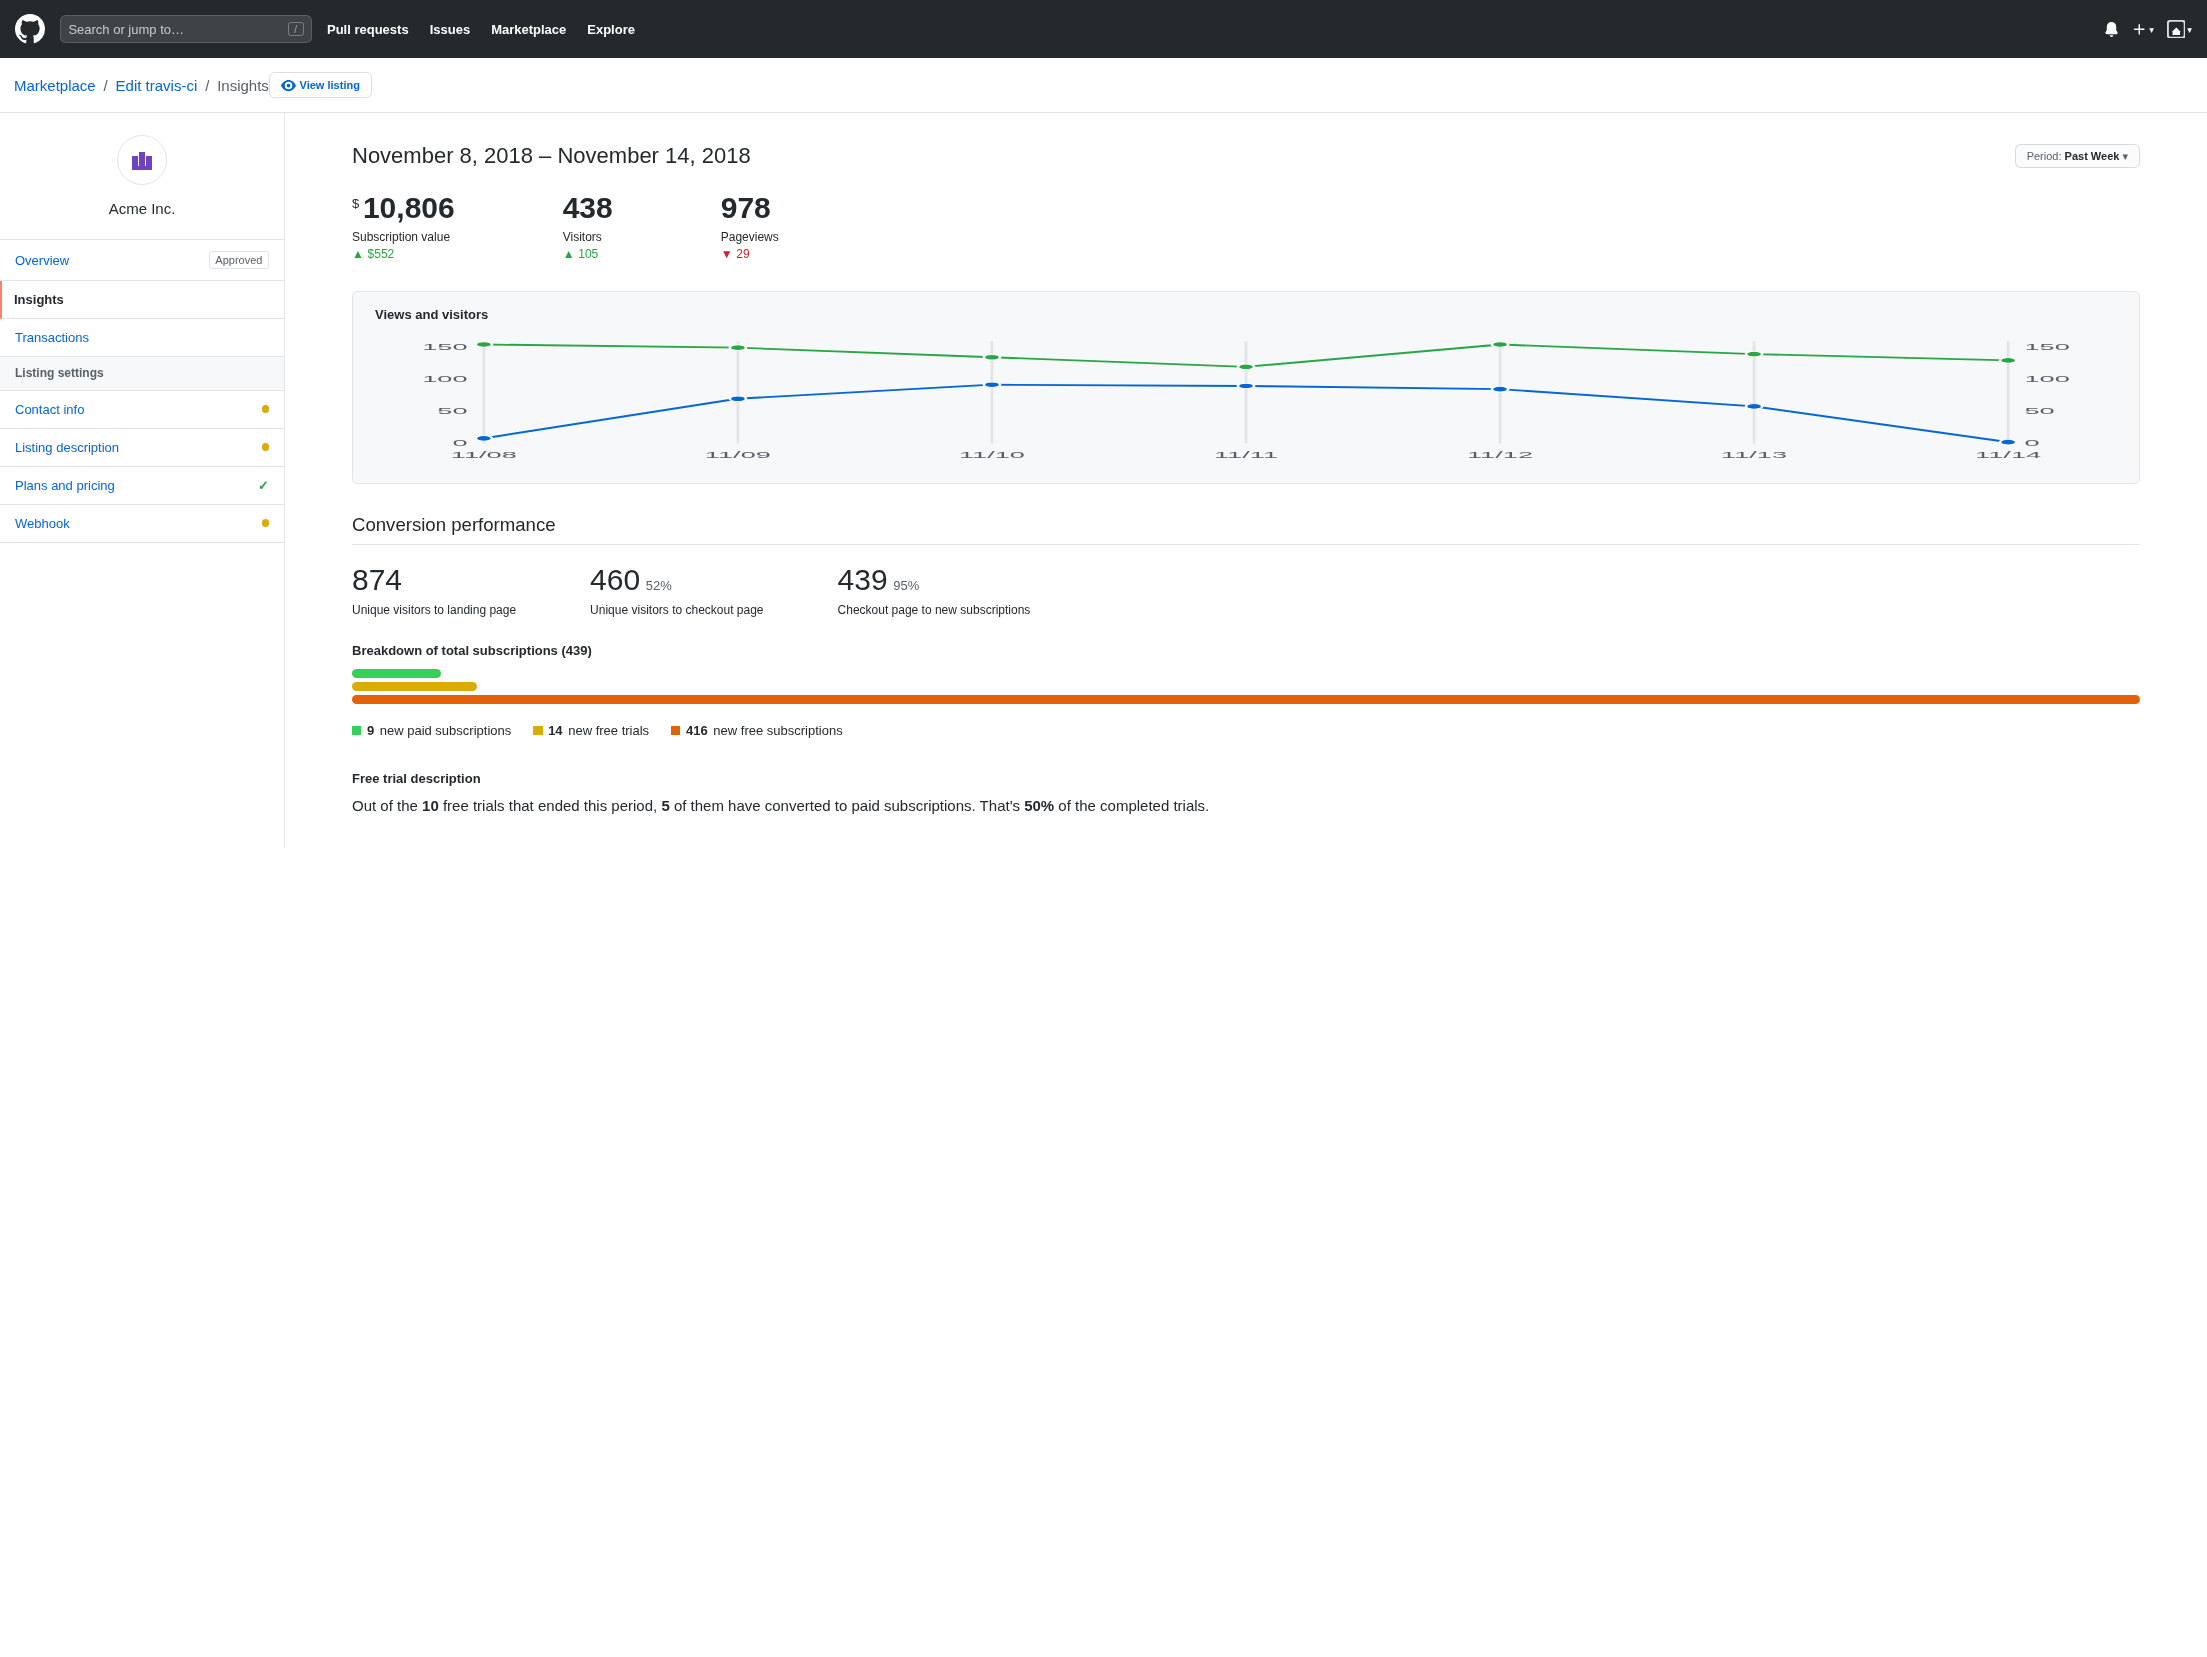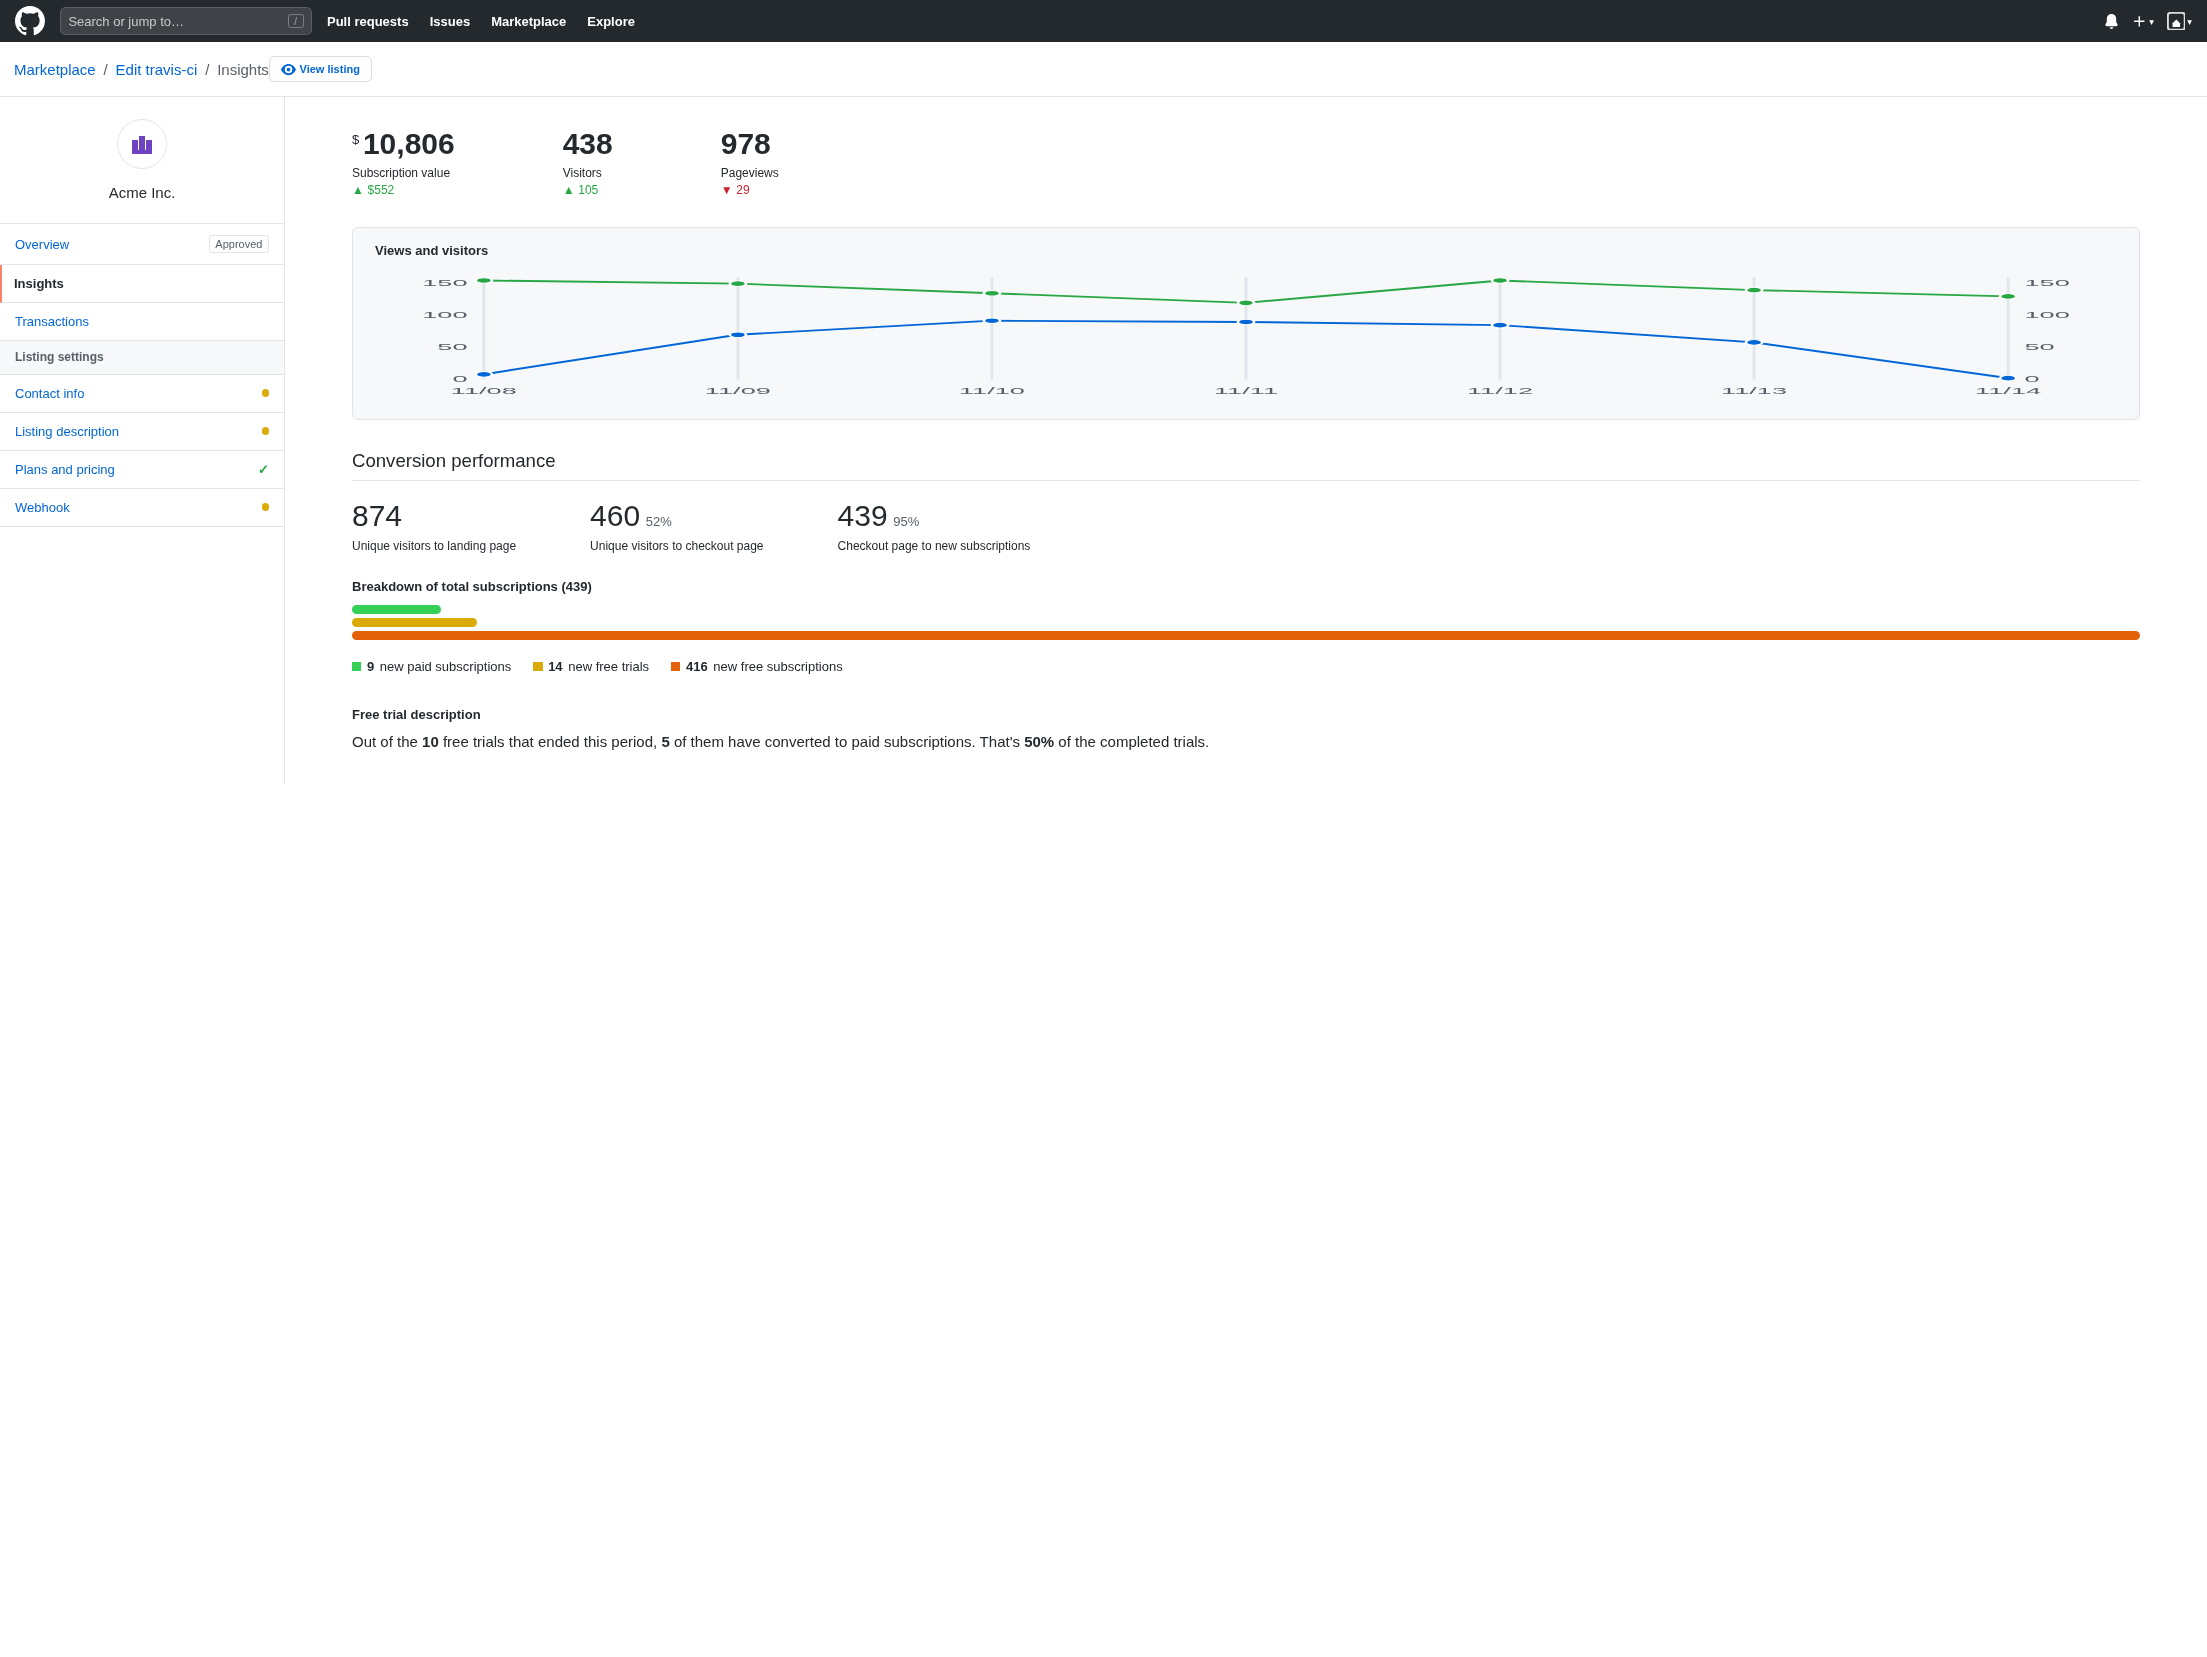--- a/index.html
+++ b/index.html
@@ -1,17 +1,17 @@
 <!DOCTYPE html>
 <html style="font-size:15px"><head>
 <meta charset="utf-8">
 <style>
 * { box-sizing: border-box; margin: 0; padding: 0; }
 body { font-family: -apple-system, BlinkMacSystemFont, "Segoe UI", Helvetica, Arial, sans-serif; font-size: 13px; color: #24292e; background: #fff; }
-.top-nav { background: #24292e; color: #fff; height: 42px; display: flex; align-items: center; padding: 0 15px; }
+.top-nav { background: #24292e; color: #fff; height: 58px; display: flex; align-items: center; padding: 0 15px; }
 .gh-logo { width: 30px; height: 30px; fill: #fff; margin-right: 15px; cursor: pointer; }
 .search-box { position: relative; background: rgba(255,255,255,0.125); border: 0.9px solid rgba(255,255,255,0.15); border-radius: 5.6px; width: 252px; height: 28px; display: flex; align-items: center; padding: 0 7.4px; margin-right: 15px; }
 .search-box input { background: transparent; border: none; outline: none; color: rgba(255,255,255,0.7); font-size: 13px; flex: 1; }
 .search-box input::placeholder { color: rgba(255,255,255,0.7); }
 .slash { border: 0.9px solid rgba(255,255,255,0.3); border-radius: 2.8px; color: rgba(255,255,255,0.5); padding: 0.9px 5.6px; font-size: 10.2px; }
 .top-links { display: flex; gap: 21px; }
 .top-links a { color: #fff; font-weight: 600; text-decoration: none; font-size: 13px; cursor: pointer; }
 .top-spacer { flex: 1; }
 .top-icons { display: flex; align-items: center; gap: 13px; }
 .top-icons svg { fill: #fff; cursor: pointer; }
@@ -166,20 +166,26 @@
         <span class="check">✓</span>
       </div>
       <div class="side-item">
         <a>Webhook</a>
         <span class="dot yellow"></span>
       </div>
     </div>
   </div>
 
   <div class="content">
+    <div class="date-row">
+      <div class="date-range">November 8, 2018 – November 14, 2018</div>
+      <button class="period-btn">
+        <span>Period: </span><strong>Past Week</strong> <span>▾</span>
+      </button>
+    </div>
 
     <div class="metrics">
       <div>
         <div class="metric-big"><span class="dollar">$</span><span>10,806</span></div>
         <div class="metric-label">Subscription value</div>
         <div class="metric-delta delta-up">
             <span>▲</span>
             <span>$552</span>
           </div>
       </div>

